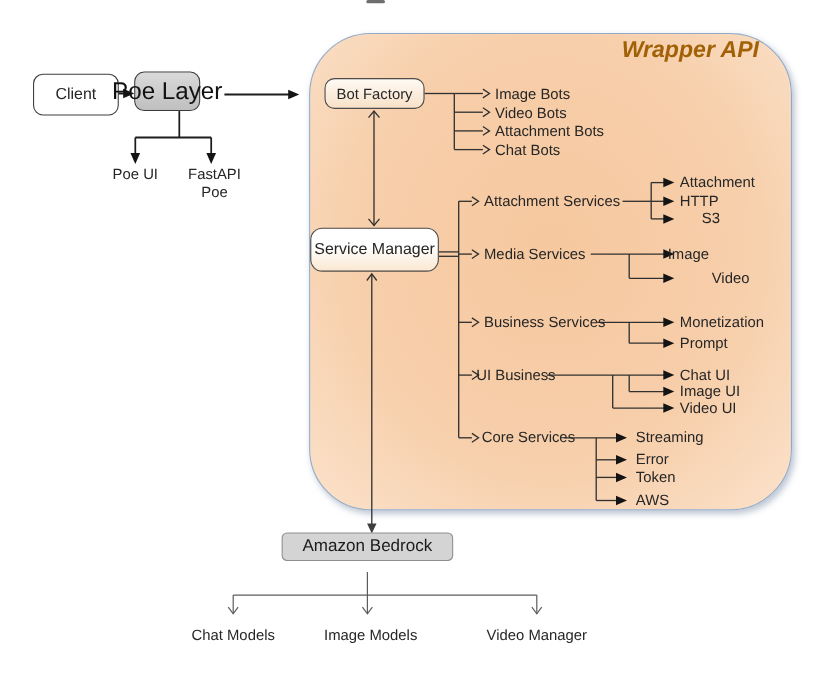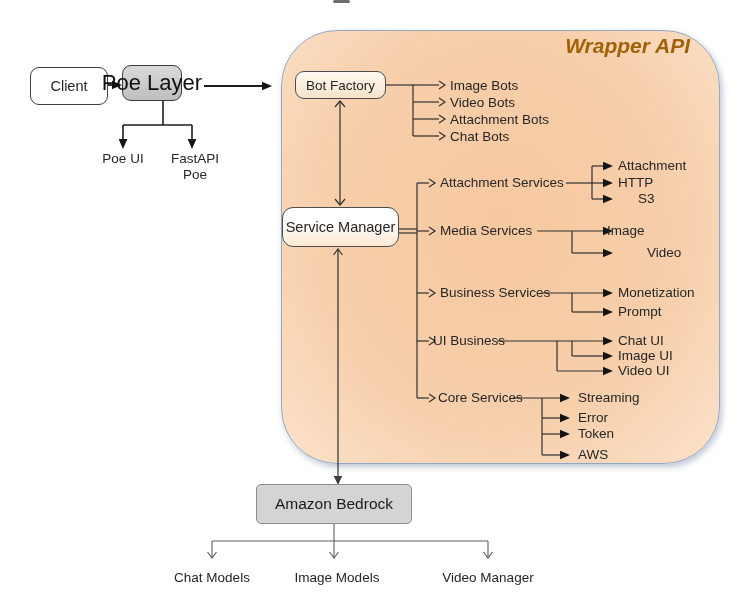--- a/index.html
+++ b/index.html
@@ -46,21 +46,21 @@
     left:295px;top:71px;width:91px;height:28px;
     background:linear-gradient(180deg,#fefaf4,#f8e1c8);
     border:1.4px solid #4d4d4d;border-radius:9px;font-size:13.5px;
   }
   .node-servicemgr{
     left:282px;top:207px;width:117px;height:40px;
     background:linear-gradient(180deg,#ffffff 40%,#fbe8d2);
     border:1.4px solid #4d4d4d;border-radius:11px;font-size:14.5px;
   }
   .node-bedrock{
-    left:256px;top:484px;width:156px;height:40px;background:var(--node-gray,#d4d4d4);
+    left:256px;top:484px;width:156px;height:26px;background:var(--node-gray,#d4d4d4);
     border:1.4px solid #8e8e8e;border-radius:5px;font-size:15.5px;color:#1b1b1b;
   }
   .lbl{position:absolute;font-size:13.5px;white-space:nowrap;color:#262626;line-height:16px;}
   .lbl-c{text-align:center;white-space:normal;}
   .artifact{position:absolute;left:333px;top:0;width:17px;height:3px;background:#6e6e6e;border-radius:2px;}
 </style>
 </head>
 <body>
 
 <div id="canvas">

